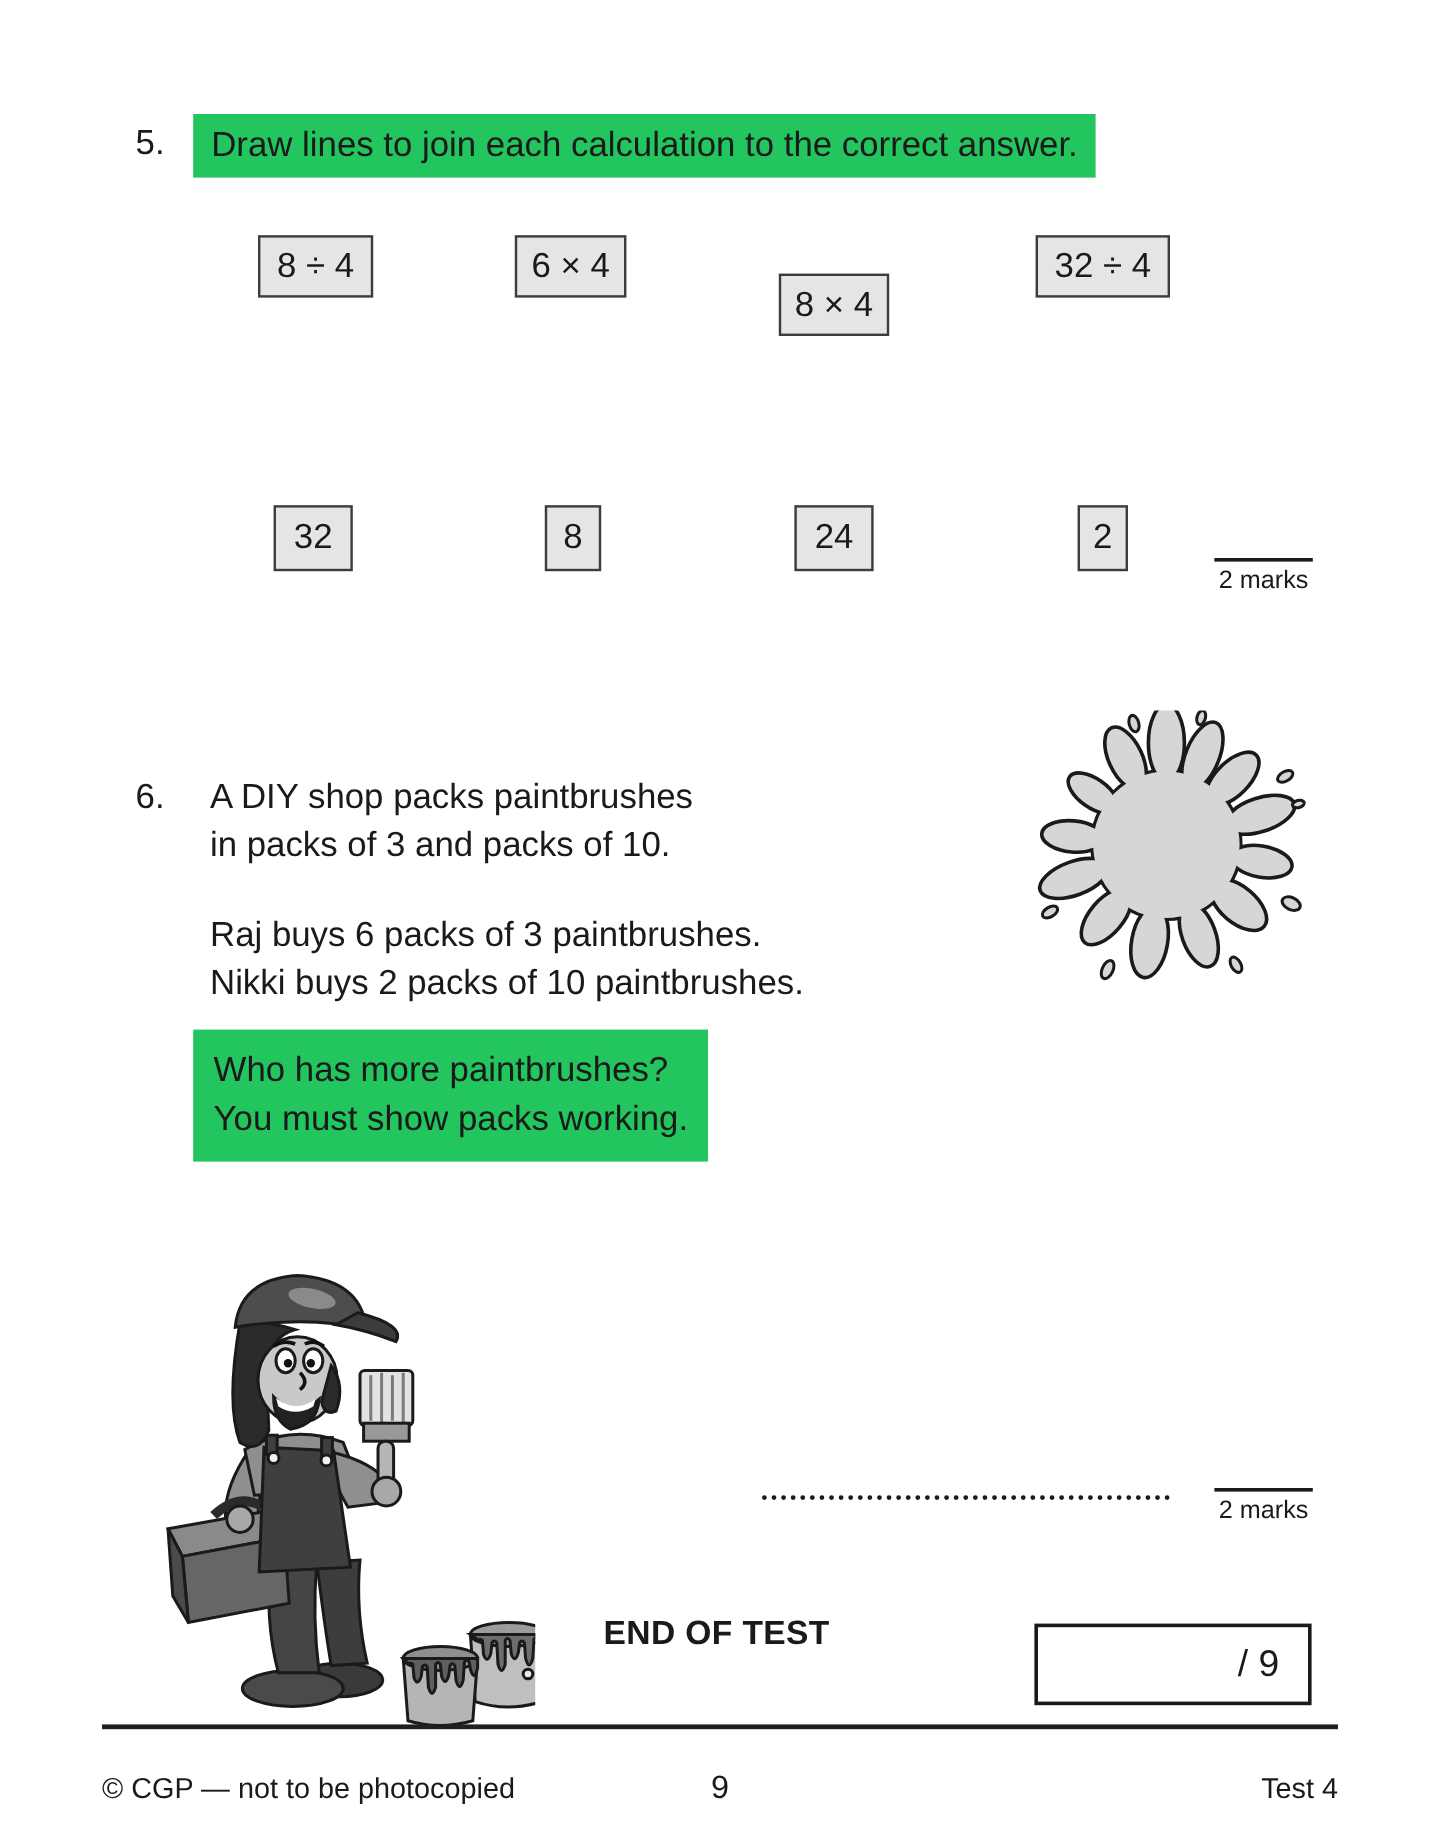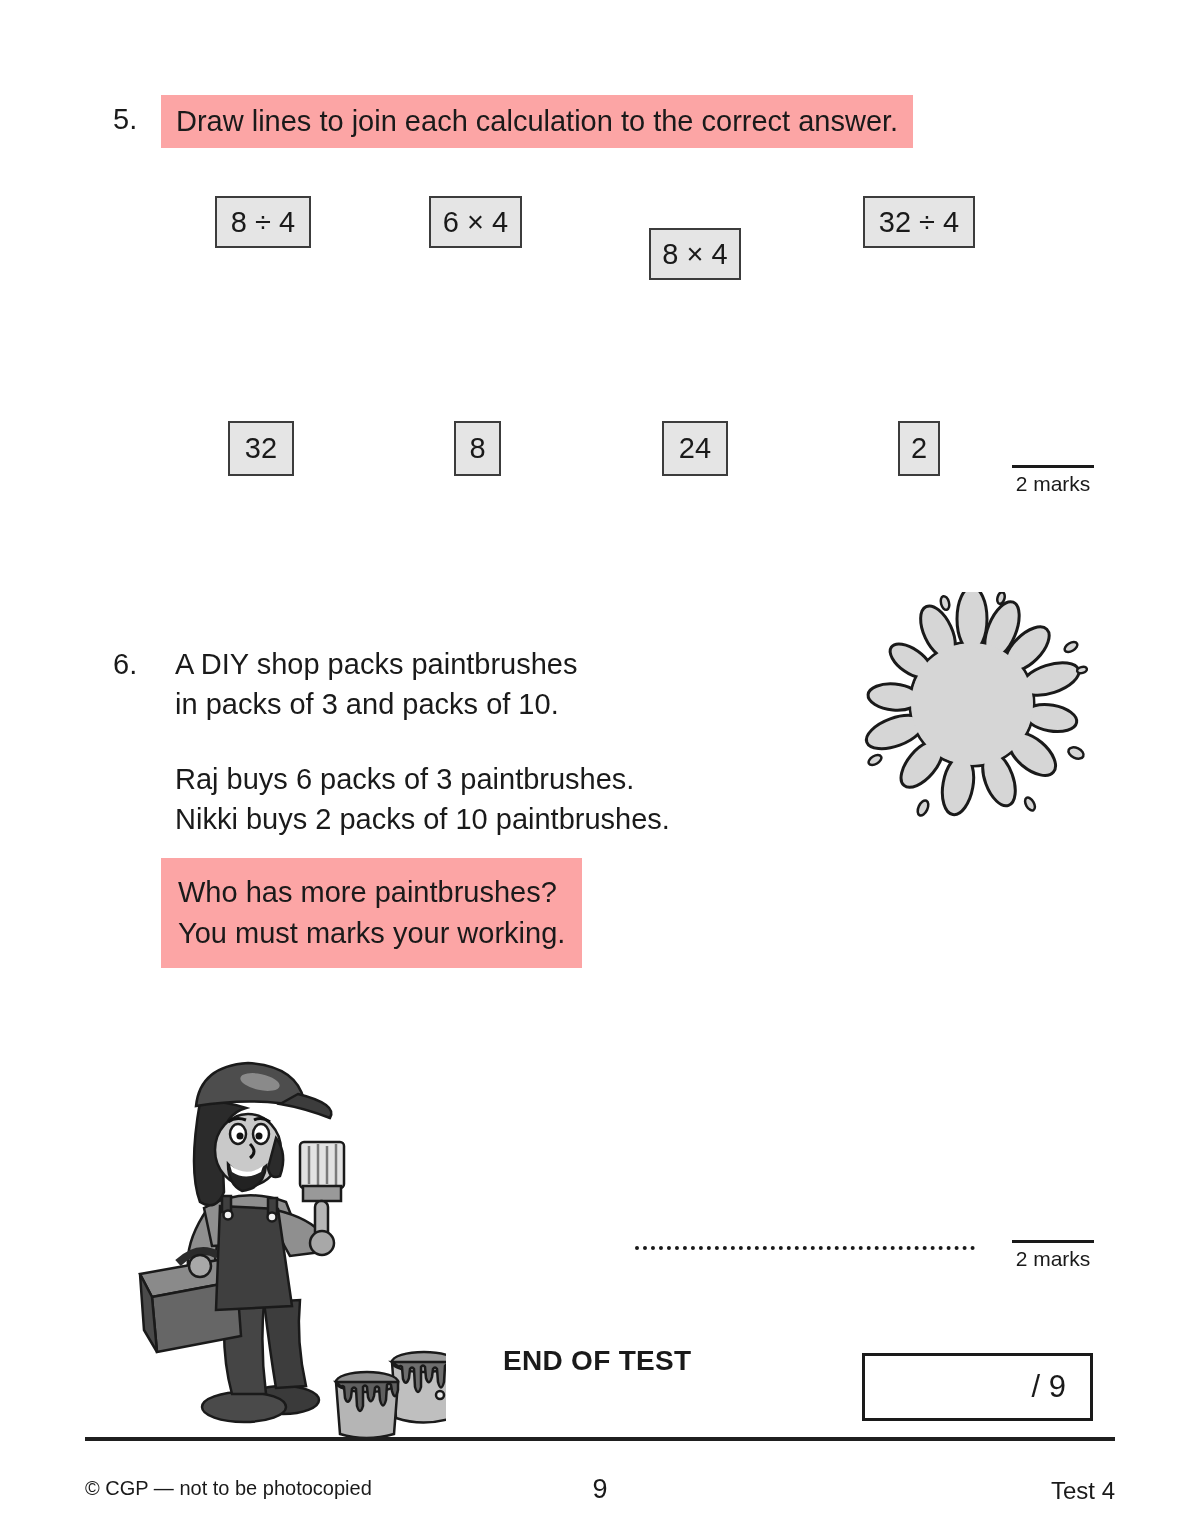--- a/index.html
+++ b/index.html
@@ -3,39 +3,39 @@
 <meta charset="utf-8">
 <style>
   html,body { margin:0; padding:0; background:#ffffff; }
   .page {
     position:relative; width:1200px; height:1531px; background:#ffffff;
     font-family:"Liberation Sans", sans-serif; color:#1a1a1a; overflow:hidden;
   }
   .abs { position:absolute; }
   .qnum { font-size:29px; }
   .qtext { font-size:29px; white-space:nowrap; }
-  .highlight { background:#fca5a5; }
+  .highlight { background:#22c55e; }
   .prompt-hl { display:inline-block; padding:10px 15px; font-size:29px; white-space:nowrap; }
   .hl-block { display:inline-block; padding:14px 17px; font-size:29px; line-height:41px; white-space:nowrap; }
   .calc-box {
     position:absolute; border:2px solid #3c3c3c; background:#e5e5e5;
     display:flex; align-items:center; justify-content:center;
     font-size:29px; box-sizing:border-box; white-space:nowrap;
   }
   .marks { position:absolute; width:82px; text-align:center; font-size:21px; }
   .marks .rule { border-top:3px solid #1a1a1a; margin-bottom:4px; width:82px; }
   .dotted-line { position:absolute; border-bottom:4px dotted #1a1a1a; }
   .end-test { position:absolute; font-size:28px; font-weight:bold; letter-spacing:0.3px; }
   .score-box {
     position:absolute; border:3px solid #1a1a1a; box-sizing:border-box;
     display:flex; align-items:center; justify-content:flex-end;
     padding-right:24px; font-size:31px; background:#fff;
   }
   .footer-rule { position:absolute; border-top:4px solid #1f1f1f; }
-  .footer-left { position:absolute; font-size:20px; }
+  .footer-left { position:absolute; font-size:24px; }
   .footer-center { position:absolute; left:0; width:1200px; text-align:center; font-size:27px; }
   .footer-right { position:absolute; width:200px; text-align:right; font-size:24px; }
   svg .ln { stroke:#1a1a1a; stroke-width:2.5; }
 </style>
 </head>
 <body>
 
 <div class="page">
 
   <div class="abs qnum" style="left:113px; top:103px;">5.</div>
@@ -63,21 +63,21 @@
 
   <div class="abs qtext" style="left:175px; top:648px;">A DIY shop packs paintbrushes</div>
   <div class="abs qtext" style="left:175px; top:688px;">in packs of 3 and packs of 10.</div>
 
   <div class="abs qtext" style="left:175px; top:763px;">Raj buys 6 packs of 3 paintbrushes.</div>
   <div class="abs qtext" style="left:175px; top:803px;">Nikki buys 2 packs of 10 paintbrushes.</div>
 
   <div class="abs" style="left:161px; top:858px;">
     <span class="highlight hl-block">
       <span>Who has more paintbrushes?</span><br>
-      <span>You must marks your working.</span>
+      <span>You must show packs working.</span>
     </span>
   </div>
 
   <svg class="abs" style="left:850px; top:592px;" width="245" height="228" viewBox="0 0 245 228">
     <g stroke="#1a1a1a" stroke-width="3" fill="#d6d6d6">
       <circle cx="122" cy="112" r="62"></circle>
       <ellipse cx="88" cy="40" rx="28" ry="14" transform="rotate(-115 88 40)"></ellipse>
       <ellipse cx="122" cy="27" rx="32" ry="15" transform="rotate(-90 122 27)"></ellipse>
       <ellipse cx="152" cy="38" rx="30" ry="14" transform="rotate(-68 152 38)"></ellipse>
       <ellipse cx="177" cy="57" rx="28" ry="14" transform="rotate(-45 177 57)"></ellipse>

